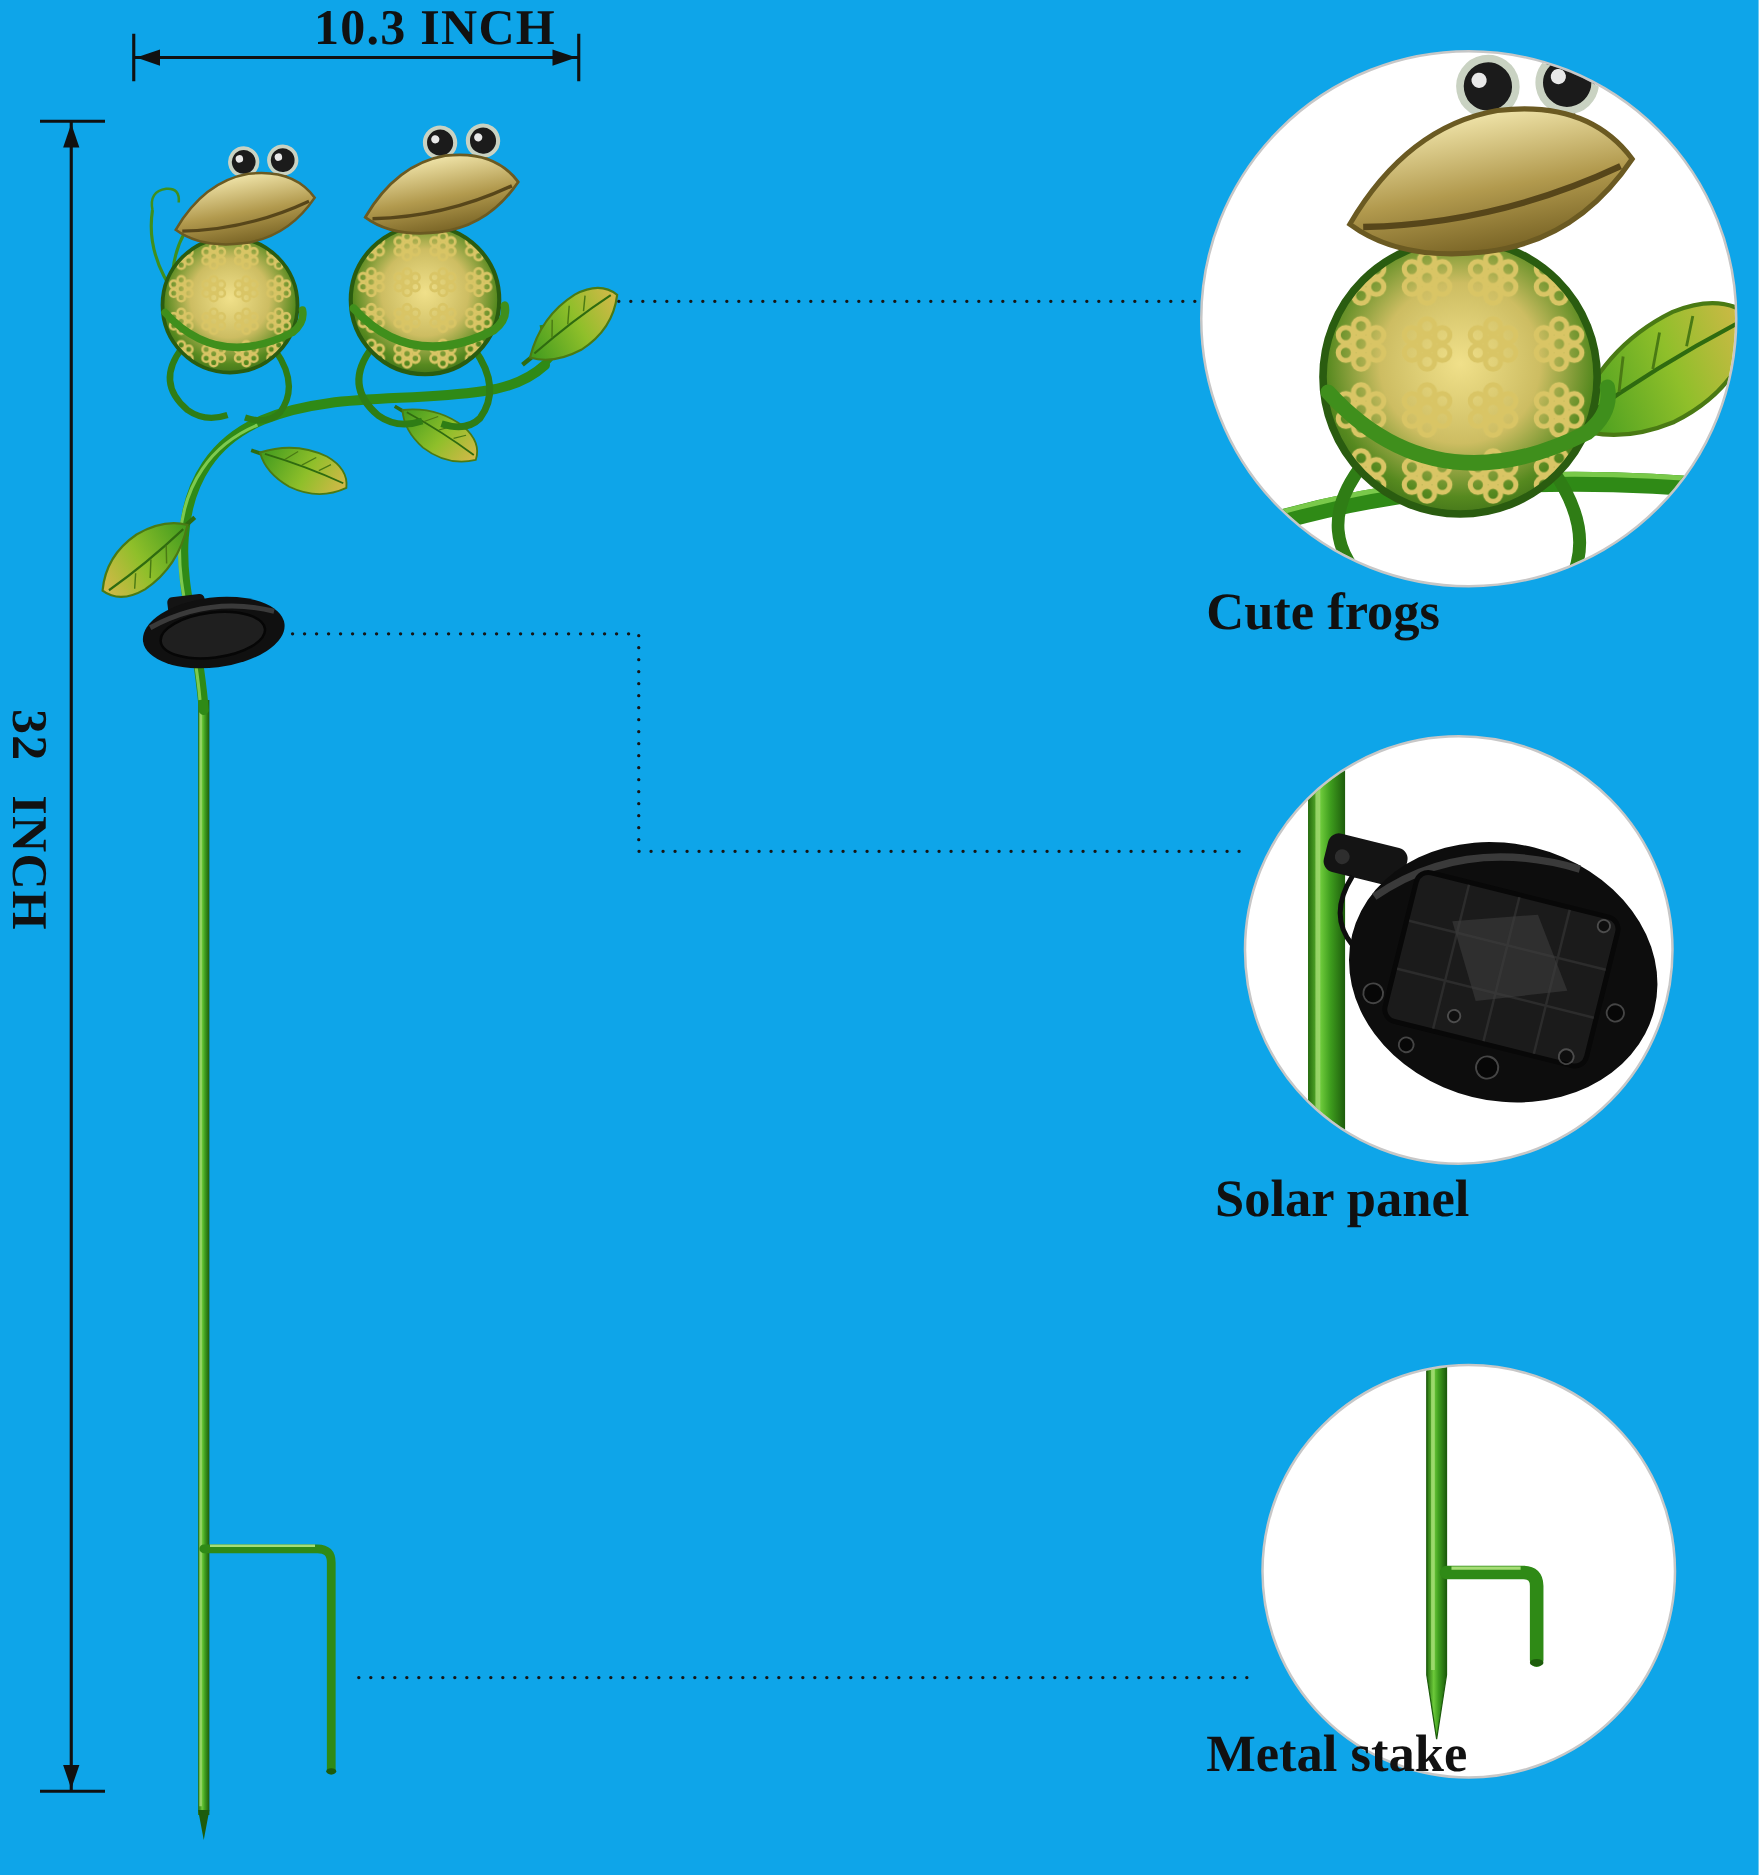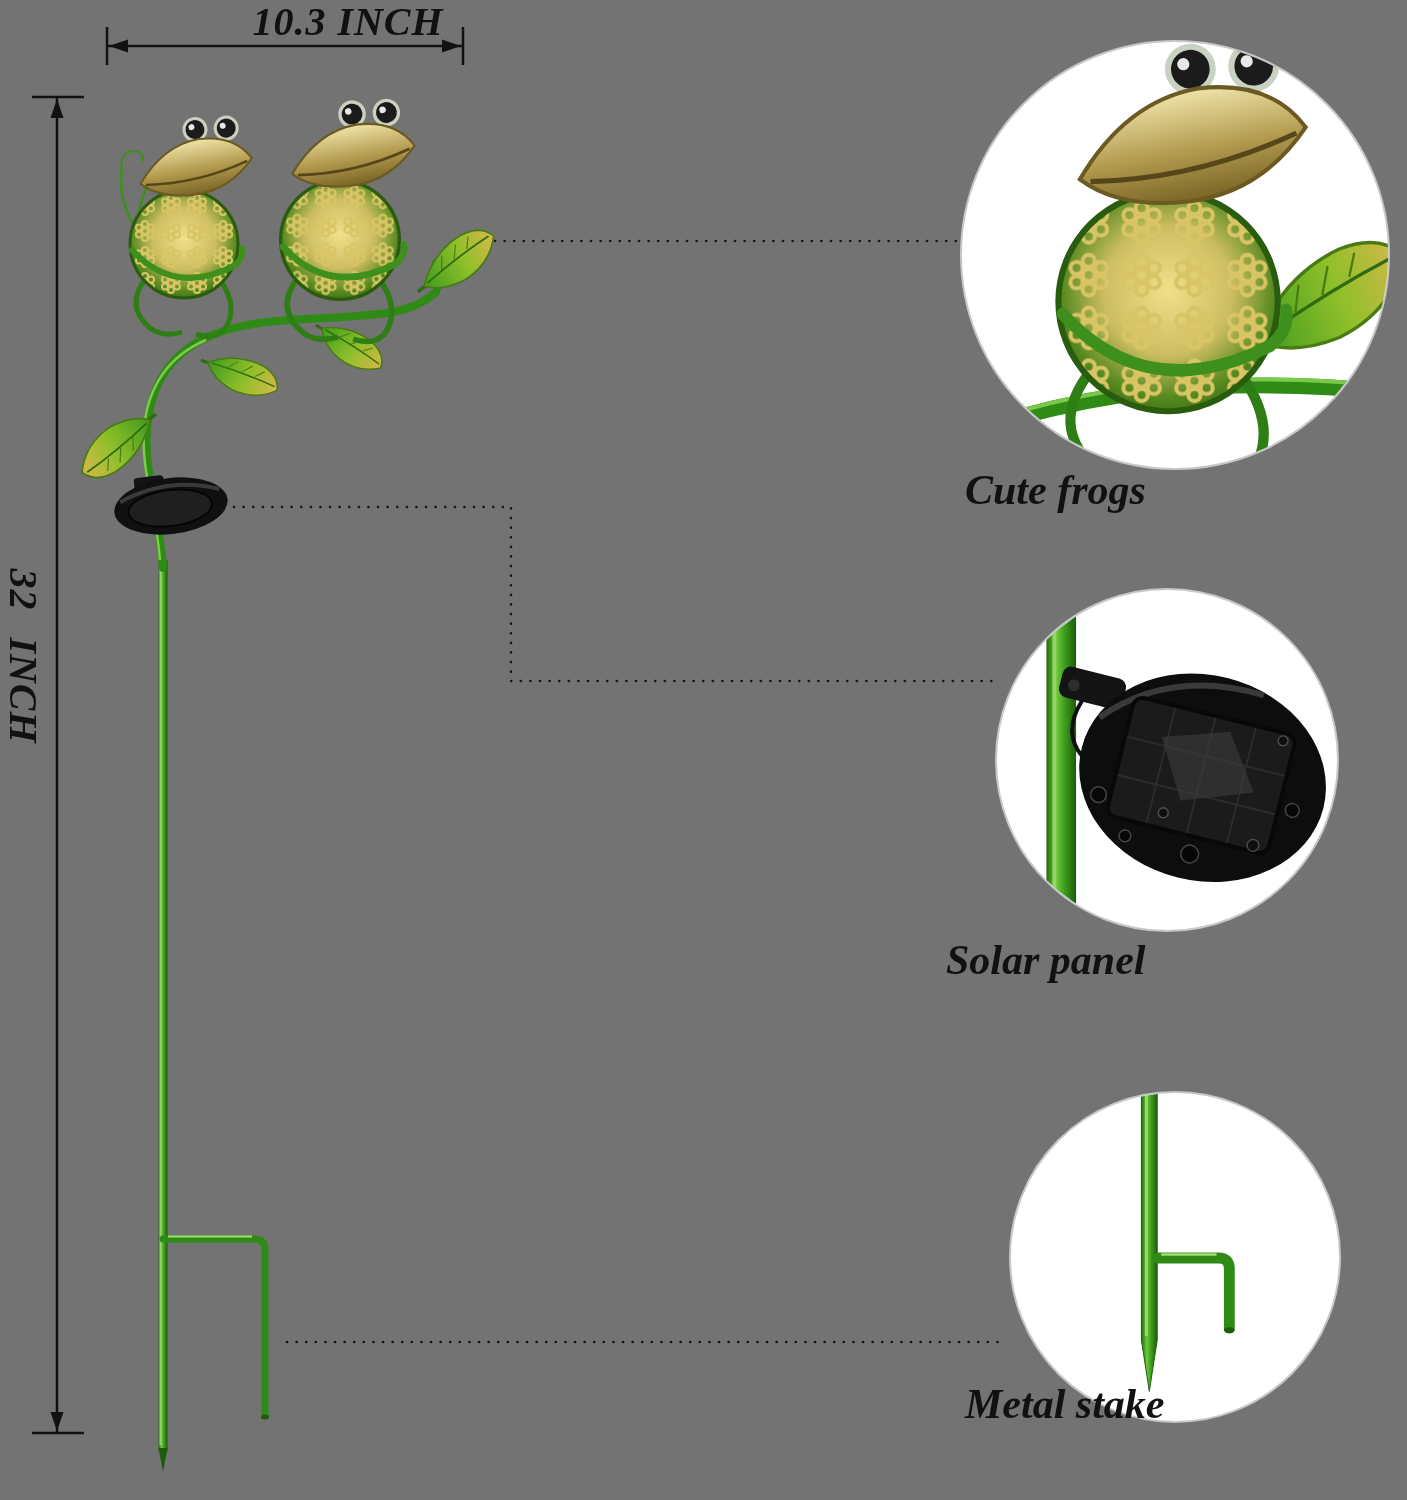--- a/index.html
+++ b/index.html
@@ -3,21 +3,21 @@
 <meta charset="utf-8">
 <style>
   * { margin:0; padding:0; box-sizing:border-box; }
   html,body { background:#fff; }
   body {
     font-family:"Liberation Serif","DejaVu Serif",serif;
     color:#111;
   }
   .canvas {
     position:relative; width:1407px; height:1500px;
-    background:#737373; overflow:hidden;font-style:italic;
+    background:#0ea5e9; overflow:hidden;
   }
   .art { position:absolute; left:0; top:0; }
 
   .dim-label {
     position:absolute; font-weight:700; font-size:40px;
     letter-spacing:1px; text-align:center; white-space:nowrap; color:#111;
   }
   #dim-w { left:188px; top:-2px; width:320px; }
   #dim-h {
     left:-136px; top:633px; width:320px; height:46px;
@@ -31,21 +31,21 @@
   #c1 { left:960px;  top:40px;   width:430px; height:430px; }
   #c2 { left:995px;  top:588px;  width:344px; height:344px; }
   #c3 { left:1009px; top:1091px; width:332px; height:332px; }
   .circle svg { width:100%; height:100%; display:block; }
 
   .callout-label {
     position:absolute; width:420px; text-align:left;
     font-weight:700; font-size:42px; color:#111; white-space:nowrap;
   }
   #l1 { left:965px; top:466px; }
-  #l2 { left:946px; top:936px; }
+  #l2 { left:972px; top:936px; }
   #l3 { left:965px; top:1380px; }
 </style>
 </head>
 <body>
 
 <div class="canvas">
 
   <svg class="art" width="1407" height="1500" viewBox="0 0 1407 1500">
     <defs>
       <linearGradient id="gpole" x1="0" y1="0" x2="1" y2="0">

